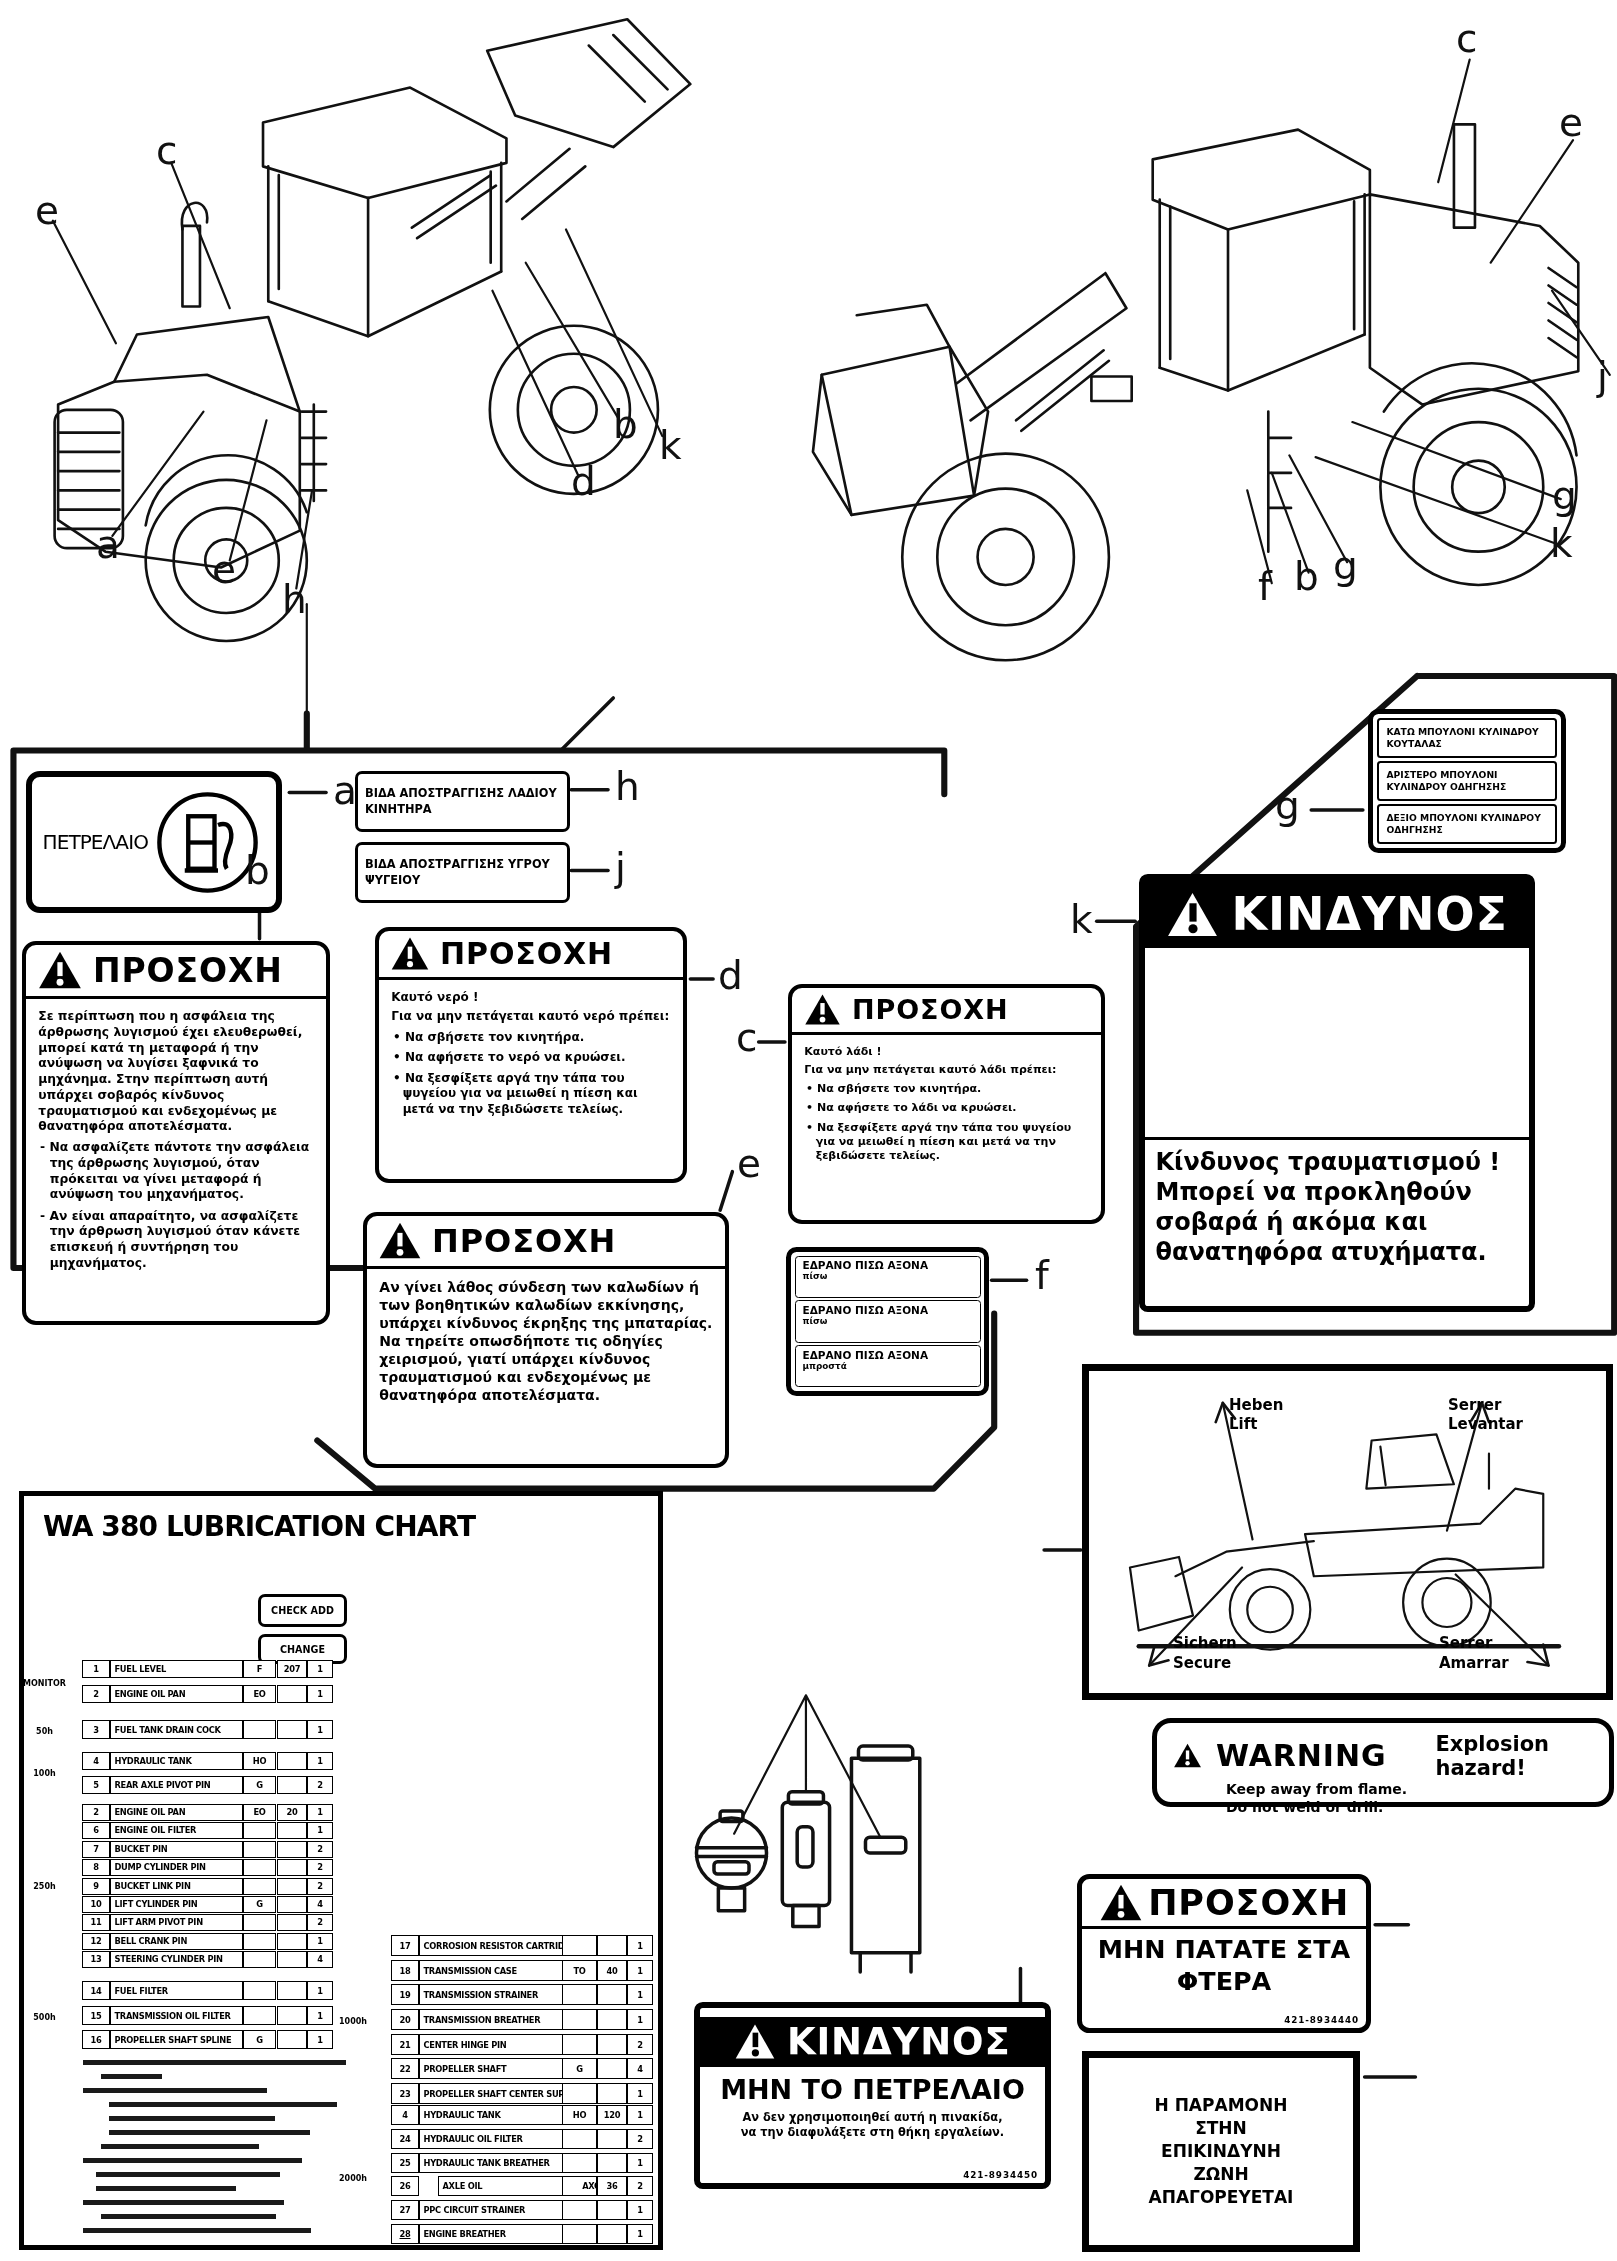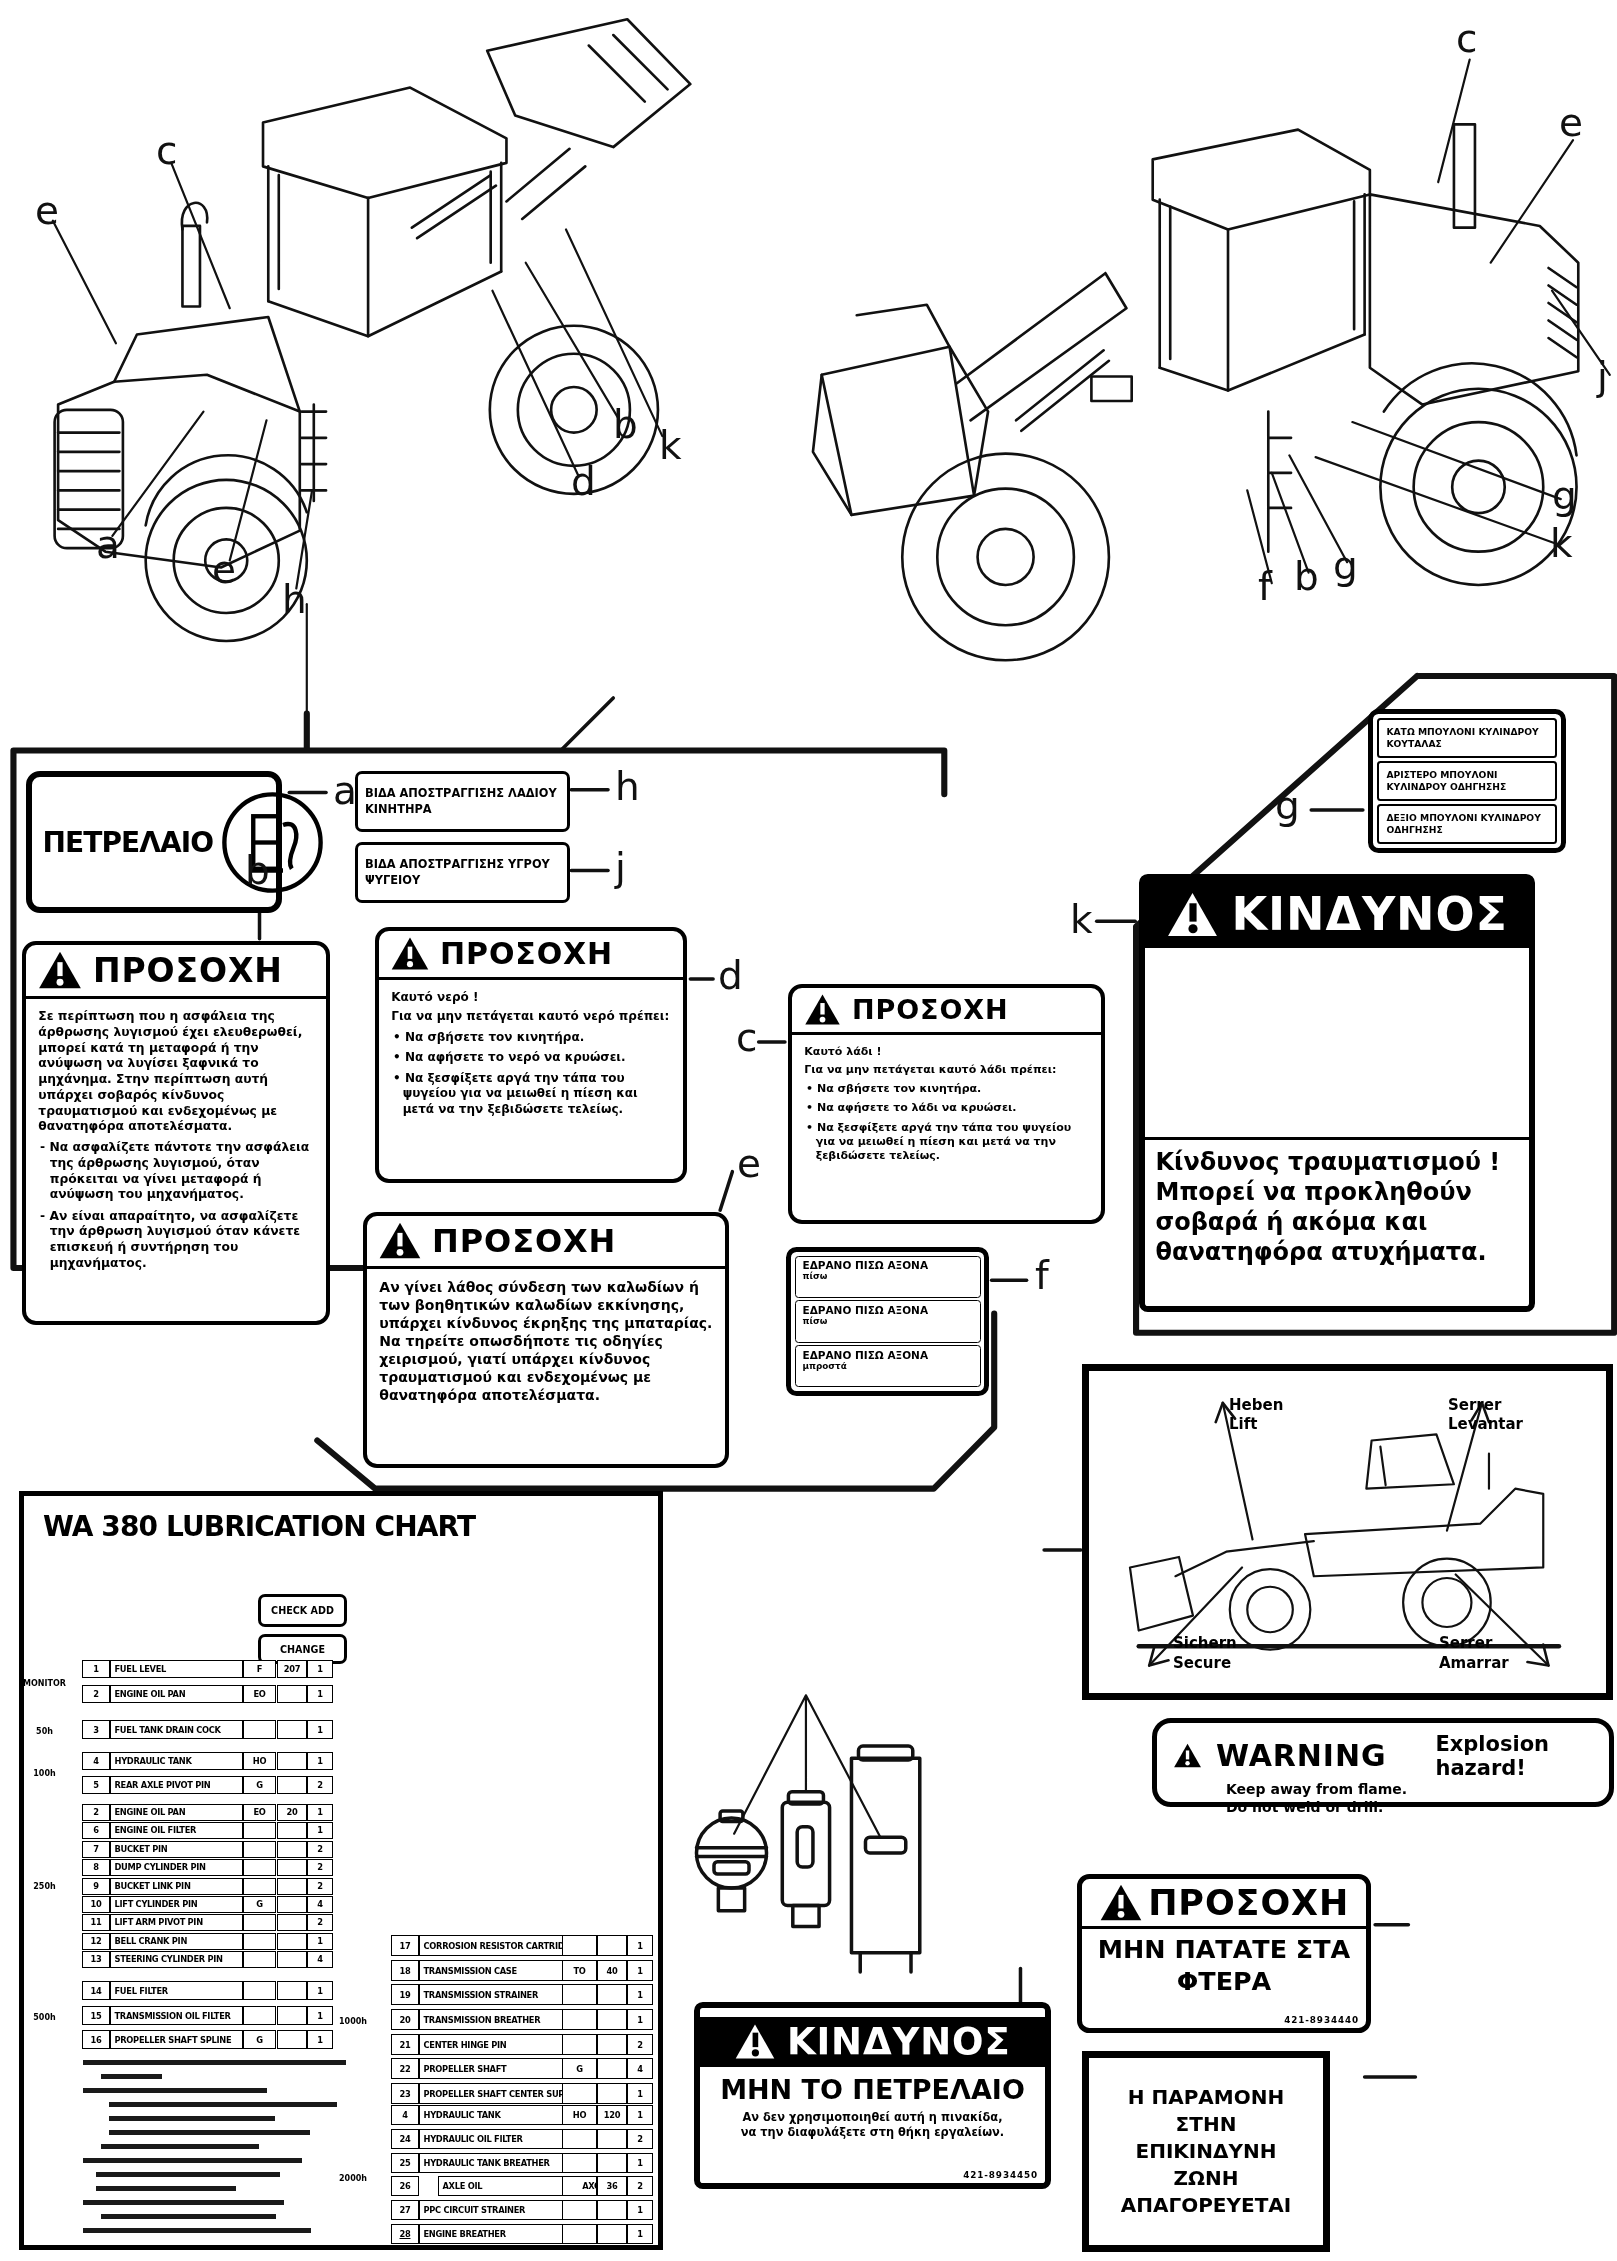--- a/index.html
+++ b/index.html
@@ -217,21 +217,21 @@
   <path d="M24,1892 h46 l20,30 l-20,30 h-46 z" fill="#fff" stroke="#000" stroke-width="5"></path>
       <path d="M24,1960 h46 l20,16 l-20,16 h-46 z" fill="#fff" stroke="#000" stroke-width="5"></path>
       <path d="M24,1998 h46 l20,26 l-20,26 h-46 z" fill="#fff" stroke="#000" stroke-width="5"></path>
       <path d="M24,2058 h46 l20,96 l-20,96 h-46 z" fill="#fff" stroke="#000" stroke-width="5"></path>
       <path d="M24,2260 h46 l20,44 l-20,44 h-46 z" fill="#fff" stroke="#000" stroke-width="5"></path>
       <path d="M378,2238 h42 l20,70 l-20,70 h-42 z" fill="#fff" stroke="#000" stroke-width="5"></path>
       <path d="M378,2430 h42 l20,57 l-20,57 h-42 z" fill="#fff" stroke="#000" stroke-width="5"></path>
     </svg>
 
   <div class="bx rnd" style="left:26px;top:771px;width:256px;height:142px;border-width:6.1px;display:flex;align-items:center;padding:0 10.5px;gap:7px;">
-    <div style="font-weight:bold;font-size:28px;letter-spacing:-0.9px;">ΠΕΤΡΕΛΑΙΟ</div>
+    <div style="font-weight:normal;font-size:20px;letter-spacing:-0.9px;">ΠΕΤΡΕΛΑΙΟ</div>
     <svg width="105" height="105" viewBox="0 0 120 120" fill="none" stroke="#000" style="flex:0 0 auto;">
       <circle cx="60" cy="60" r="55" stroke-width="5"></circle>
       <rect x="38" y="30" width="30" height="60" stroke-width="5"></rect>
       <path d="M38,60 h30" stroke-width="5"></path>
       <path d="M72,40 C88,34 90,52 84,66 C80,76 78,84 82,90" stroke-width="5"></path>
       <path d="M34,92 h38" stroke-width="5"></path>
     </svg>
   </div>
 
   <div class="smallbox" style="position:absolute;left:355px;top:771px;width:215px;height:61px;z-index:2;font-size:11.4px;line-height:1.35;display:flex;align-items:center;">
@@ -421,22 +421,22 @@
       <span>ΚΙΝΔΥΝΟΣ</span>
     </div>
     <div style="text-align:center;font-weight:bold;font-size:27px;padding-top:7px;">ΜΗΝ ΤΟ ΠΕΤΡΕΛΑΙΟ</div>
     <div style="text-align:center;font-weight:bold;font-size:11.4px;line-height:1.35;padding-top:5.3px;">
       <div>Αν δεν χρησιμοποιηθεί αυτή η πινακίδα,</div>
       <div>να την διαφυλάξετε στη θήκη εργαλείων.</div>
     </div>
     <div class="partno">421-8934450</div>
   </div>
 
-  <div class="bx" style="left:1082px;top:2051px;width:248px;height:201px;border-width:7px;display:flex;flex-direction:column;justify-content:center;
-              text-align:center;font-weight:bold;font-size:20px;line-height:1.35;">
+  <div class="bx" style="left:1082px;top:2051px;width:278px;height:201px;border-width:7px;display:flex;flex-direction:column;justify-content:center;
+              text-align:center;font-weight:bold;font-size:17px;line-height:1.35;">
     <div>Η ΠΑΡΑΜΟΝΗ</div>
     <div>ΣΤΗΝ</div>
     <div>ΕΠΙΚΙΝΔΥΝΗ</div>
     <div>ΖΩΝΗ</div>
     <div>ΑΠΑΓΟΡΕΥΕΤΑΙ</div>
   </div>
 
 <div class="co" style="position: absolute; left: 35px; top: 191px;">e</div>
     <div class="co" style="position: absolute; left: 156px; top: 131px;">c</div>
     <div class="co" style="position: absolute; left: 96px; top: 525px;">a</div>

